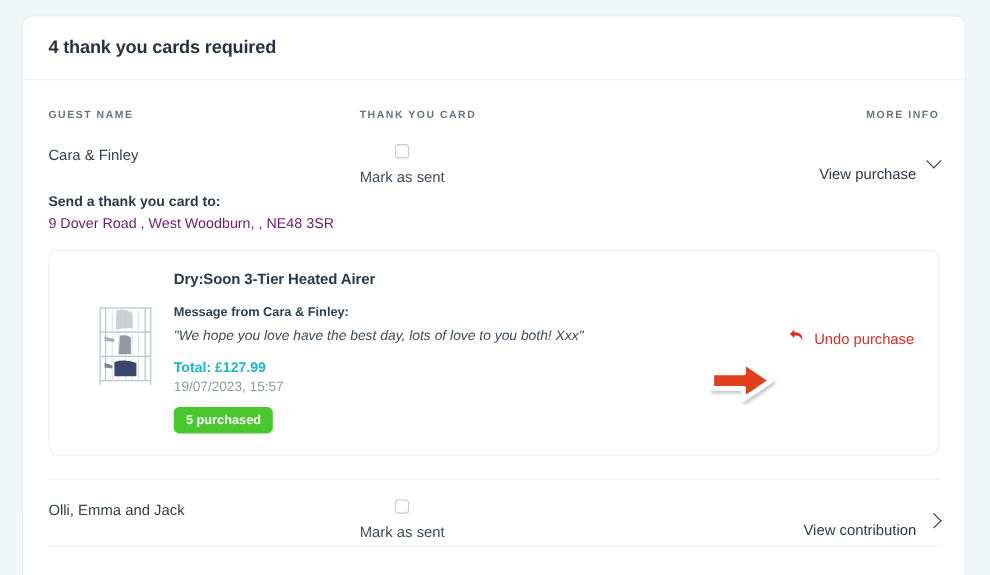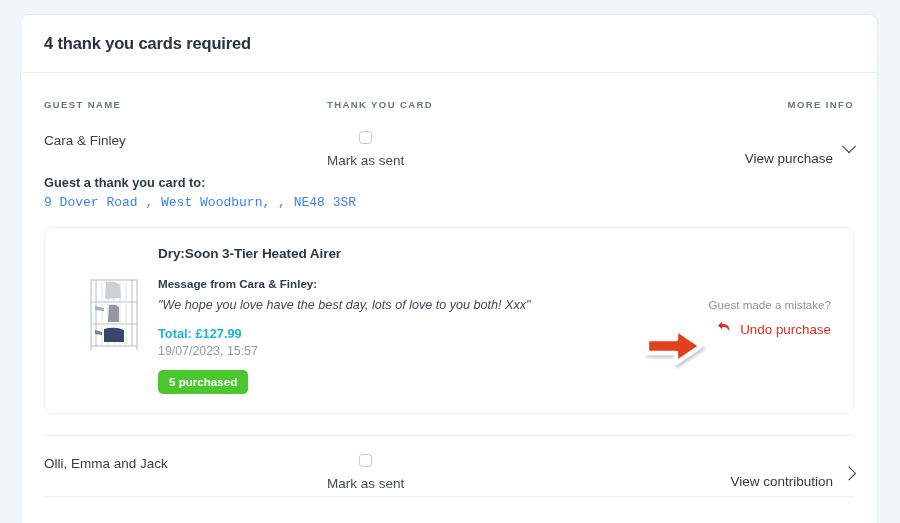--- a/index.html
+++ b/index.html
@@ -136,22 +136,21 @@
     padding: 10px 23px 0 23px;
   }
   .address-title {
     font-size: 12.8px;
     font-weight: bold;
     color: #2c3a47;
     margin-bottom: 5px;
   }
   .address-line {
     font-size: 13px;
-    color: #3b82f6;
-    font-family: Liberation Mono, monospace;
+    color: #701a75;
   }
 
   
   .purchase-card {
     margin: 17px 23px 0 23px;
     border: 1px solid #eceff2;
     border-radius: 8px;
     background: #fff;
     position: relative;
     height: 187px;
@@ -288,21 +287,21 @@
         <span class="mark-sent-label">Mark as sent</span>
       </div>
 
       <div class="row-action">
         <span class="row-action-label">View purchase</span>
         <span class="chev down"></span>
       </div>
     </div>
 
     <div class="address-block">
-      <div class="address-title">Guest a thank you card to:</div>
+      <div class="address-title">Send a thank you card to:</div>
       <div class="address-line">9 Dover Road , West Woodburn, , NE48 3SR</div>
     </div>
 
     <div class="purchase-card">
 
       <div class="thumb">
         <svg width="64" height="78" viewBox="0 0 64 78" xmlns="http://www.w3.org/2000/svg">
           <g stroke="#b9c2c9" stroke-width="1.1" fill="none">
             <rect x="9" y="6" width="46" height="66"></rect>
             <line x1="9" y1="28" x2="55" y2="28"></line>
@@ -340,21 +339,20 @@
       <div class="p-body">
         <div class="p-title">Dry:Soon 3-Tier Heated Airer</div>
         <div class="p-msg-from">Message from Cara &amp; Finley:</div>
         <div class="p-msg">"We hope you love have the best day, lots of love to you both! Xxx"</div>
         <div class="p-total">Total: £127.99</div>
         <div class="p-date">19/07/2023, 15:57</div>
         <div class="badge">5 purchased</div>
       </div>
 
       <div class="p-right">
-        <div class="mistake-text">Guest made a mistake?</div>
         <div class="undo">
           <span>
             <svg width="15" height="15" viewBox="0 0 16 16" xmlns="http://www.w3.org/2000/svg">
               <path d="M5.4 4.4 L5.4 1.9 L1.1 5.9 L5.4 9.9 L5.4 7.4 C10.6 7.0 12.3 9.3 13.1 12.6 C13.8 8.0 12.0 4.3 5.4 4.4 Z" fill="#e02b20"></path>
             </svg>
           </span>
           <span class="undo-label">Undo purchase</span>
         </div>
       </div>
     </div>

